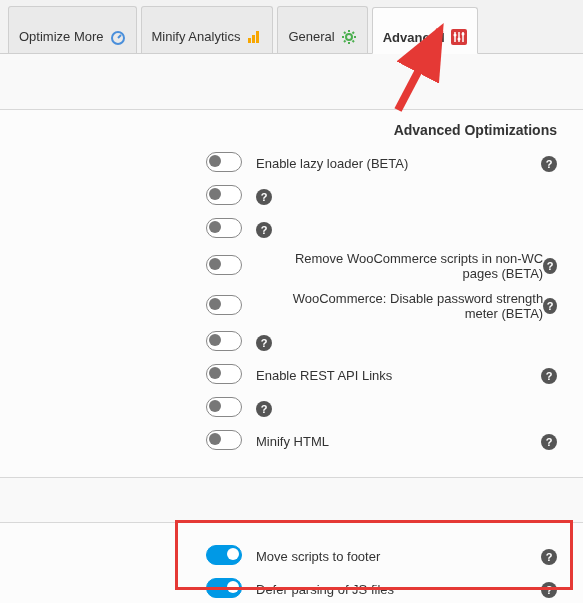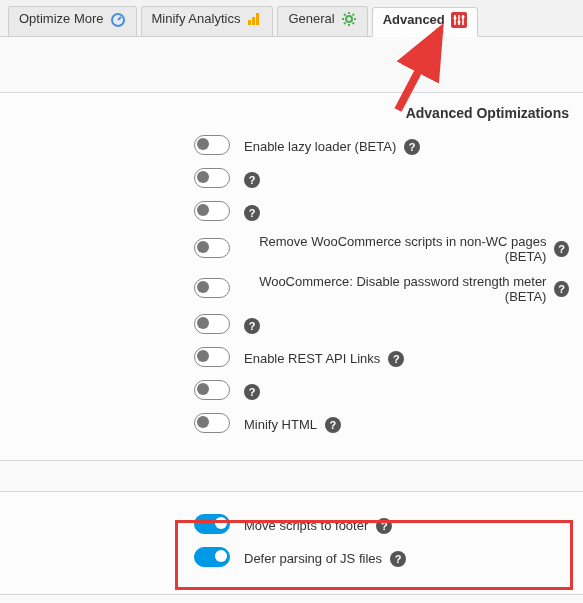--- a/index.html
+++ b/index.html
@@ -1,29 +1,29 @@
 <!DOCTYPE html>
 <html><head>
 <meta charset="utf-8">
 <style>
   html, body { margin:0; padding:0; background:#f9f9f9; font-family:Arial, Helvetica, sans-serif; font-size:13px; color:#333; }
   #app { width:583px; height:603px; background:#f9f9f9; position:relative; overflow:hidden; }
 
   .tabs { display:flex; gap:4px; padding:6px 6px 0 8px; background:#f2f2f2; border-bottom:1px solid #cfcfcf; }
-  .tab { display:flex; gap:6px; padding:4px 10px 8px; background:#eaeaea; border:1px solid #cfcfcf; border-bottom:none; border-radius:3px 3px 0 0; color:#333; cursor:pointer; }
+  .tab { display:flex; align-items:center; gap:6px; padding:21px 10px 8px; background:#eaeaea; border:1px solid #cfcfcf; border-bottom:none; border-radius:3px 3px 0 0; color:#333; cursor:pointer; }
   .tab.active { background:#fdfdfd; font-weight:bold; position:relative; top:1px; border-bottom:1px solid #fdfdfd; }
   .tab-icon { width:16px; height:16px; display:inline-block; }
 
   .panel { margin-top:55px; }
-  .section { border-top:1px solid #d8d8d8; border-bottom:1px solid #d8d8d8; background:#fcfcfc; padding:12px 14px 14px; margin-bottom:30px; }
+  .section { border-top:1px solid #d8d8d8; border-bottom:1px solid #d8d8d8; background:#fcfcfc; padding:12px 26px 14px; margin-bottom:44px; }
   .section h3 { margin:0 0 14px 0; text-align:right; font-size:14px; color:#333; }
 
   .row { display:flex; align-items:center; margin:10px 0; }
   .toggle-cell { width:230px; padding-left:180px; box-sizing:border-box; }
-  .label-cell { flex:1; text-align:right; color:#333; display:flex; justify-content:flex-start; align-items:center; gap:8px; }
+  .label-cell { flex:1; text-align:right; color:#333; display:flex; justify-content:space-between; align-items:center; }
 
   .toggle { width:34px; height:18px; border-radius:10px; background:#fff; border:1px solid #888; position:relative; display:inline-block; cursor:pointer; }
   .toggle .knob { position:absolute; top:2px; left:2px; width:12px; height:12px; border-radius:50%; background:#777; }
   .toggle.on { background:#0099e6; border-color:#0099e6; }
   .toggle.on .knob { left:auto; right:2px; background:#fff; }
 
   .help { width:16px; height:16px; border-radius:50%; background:#555; color:#fff; display:inline-flex; align-items:center; justify-content:center; font-size:11px; font-weight:bold; cursor:pointer; }
 
   .highlight-box { position:absolute; border:3px solid #e53935; pointer-events:none; }
   .arrow { position:absolute; pointer-events:none; }

